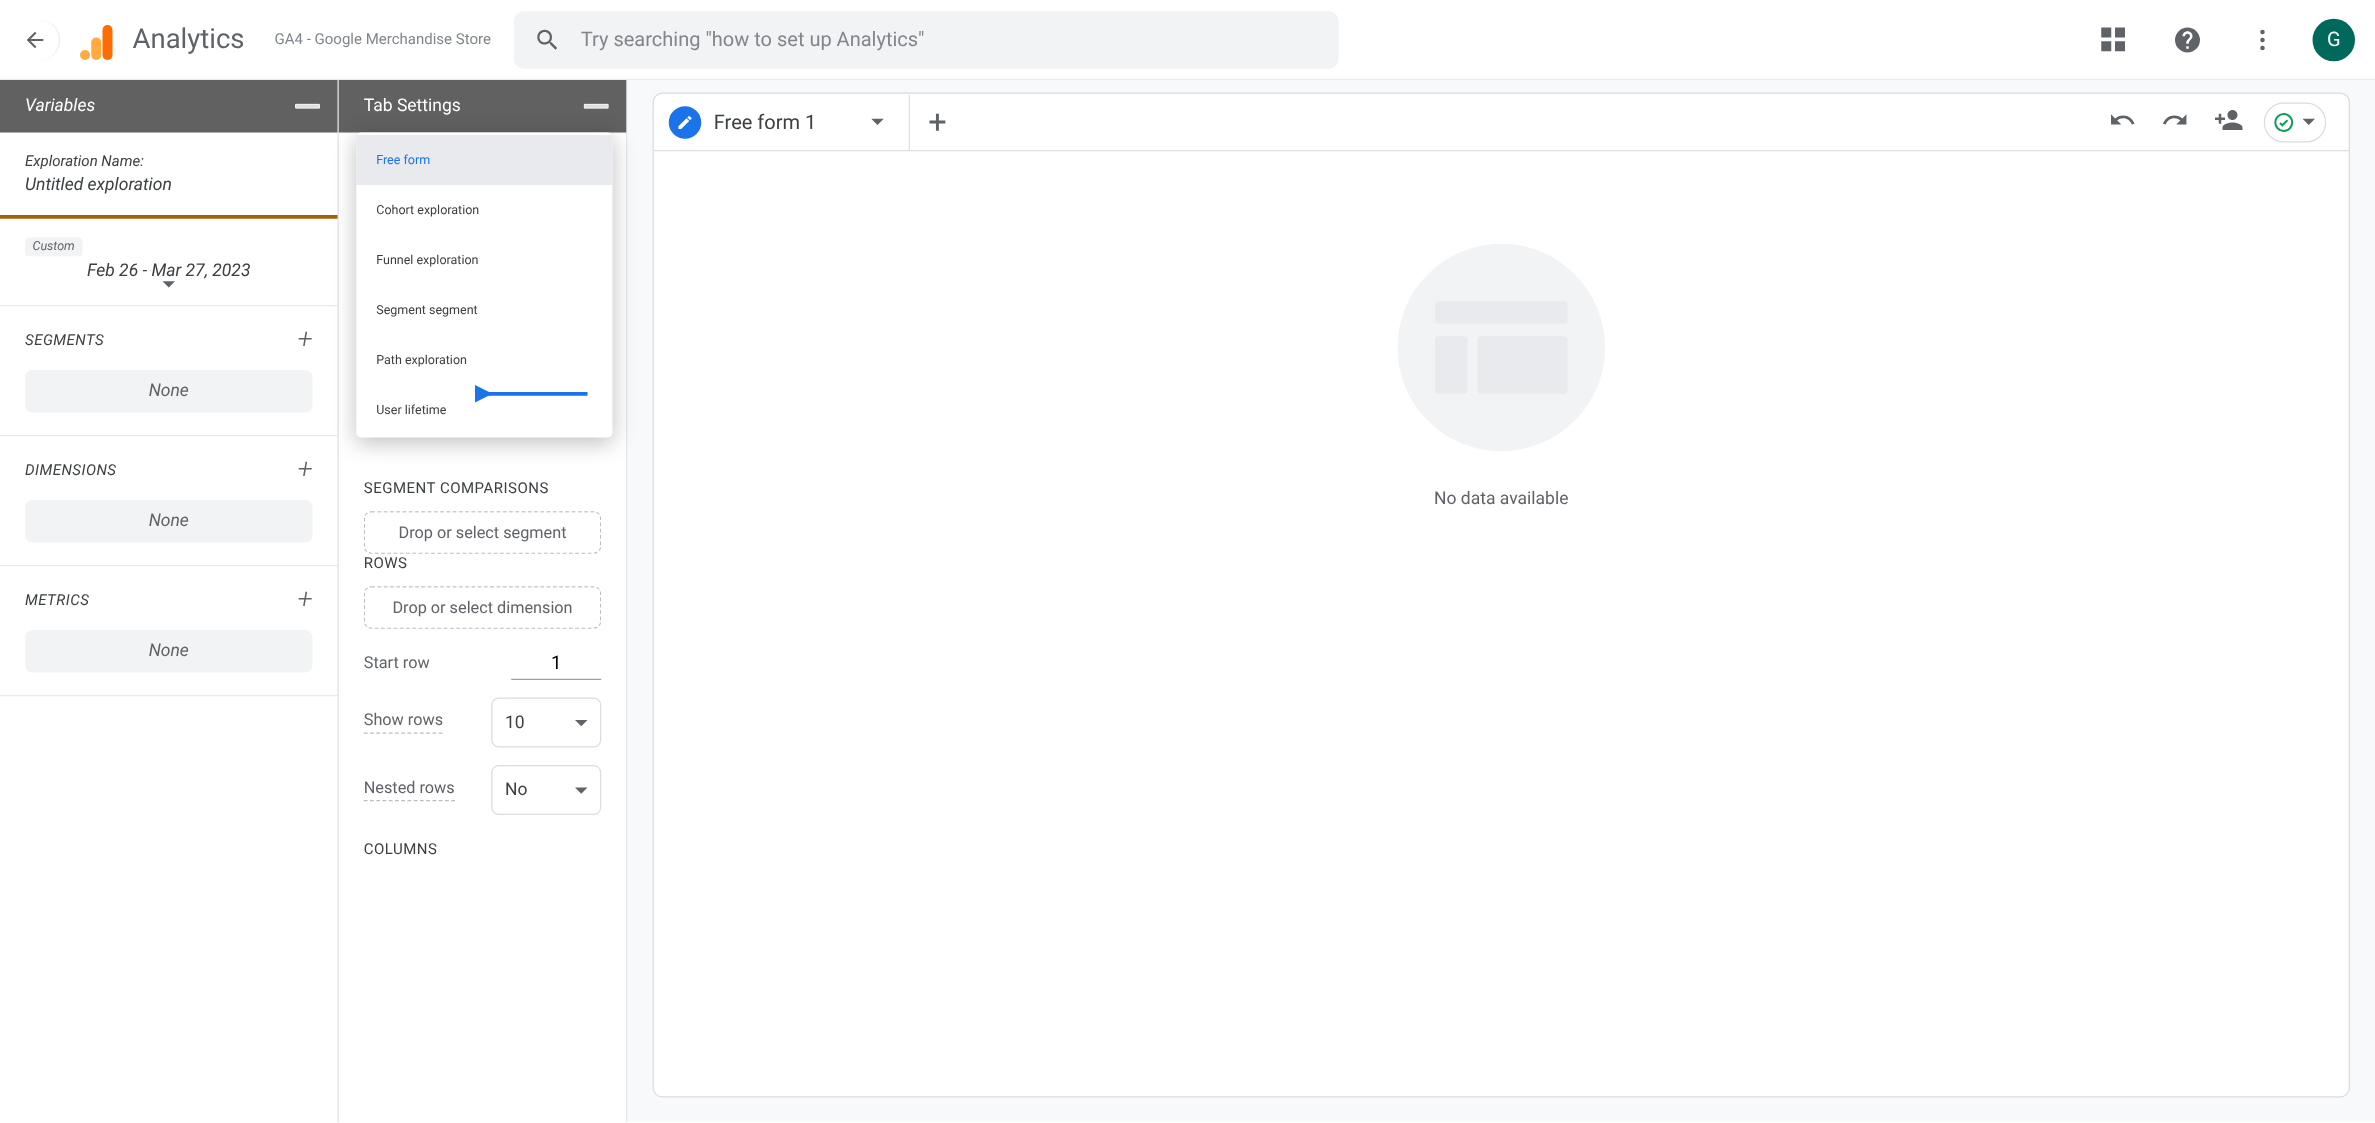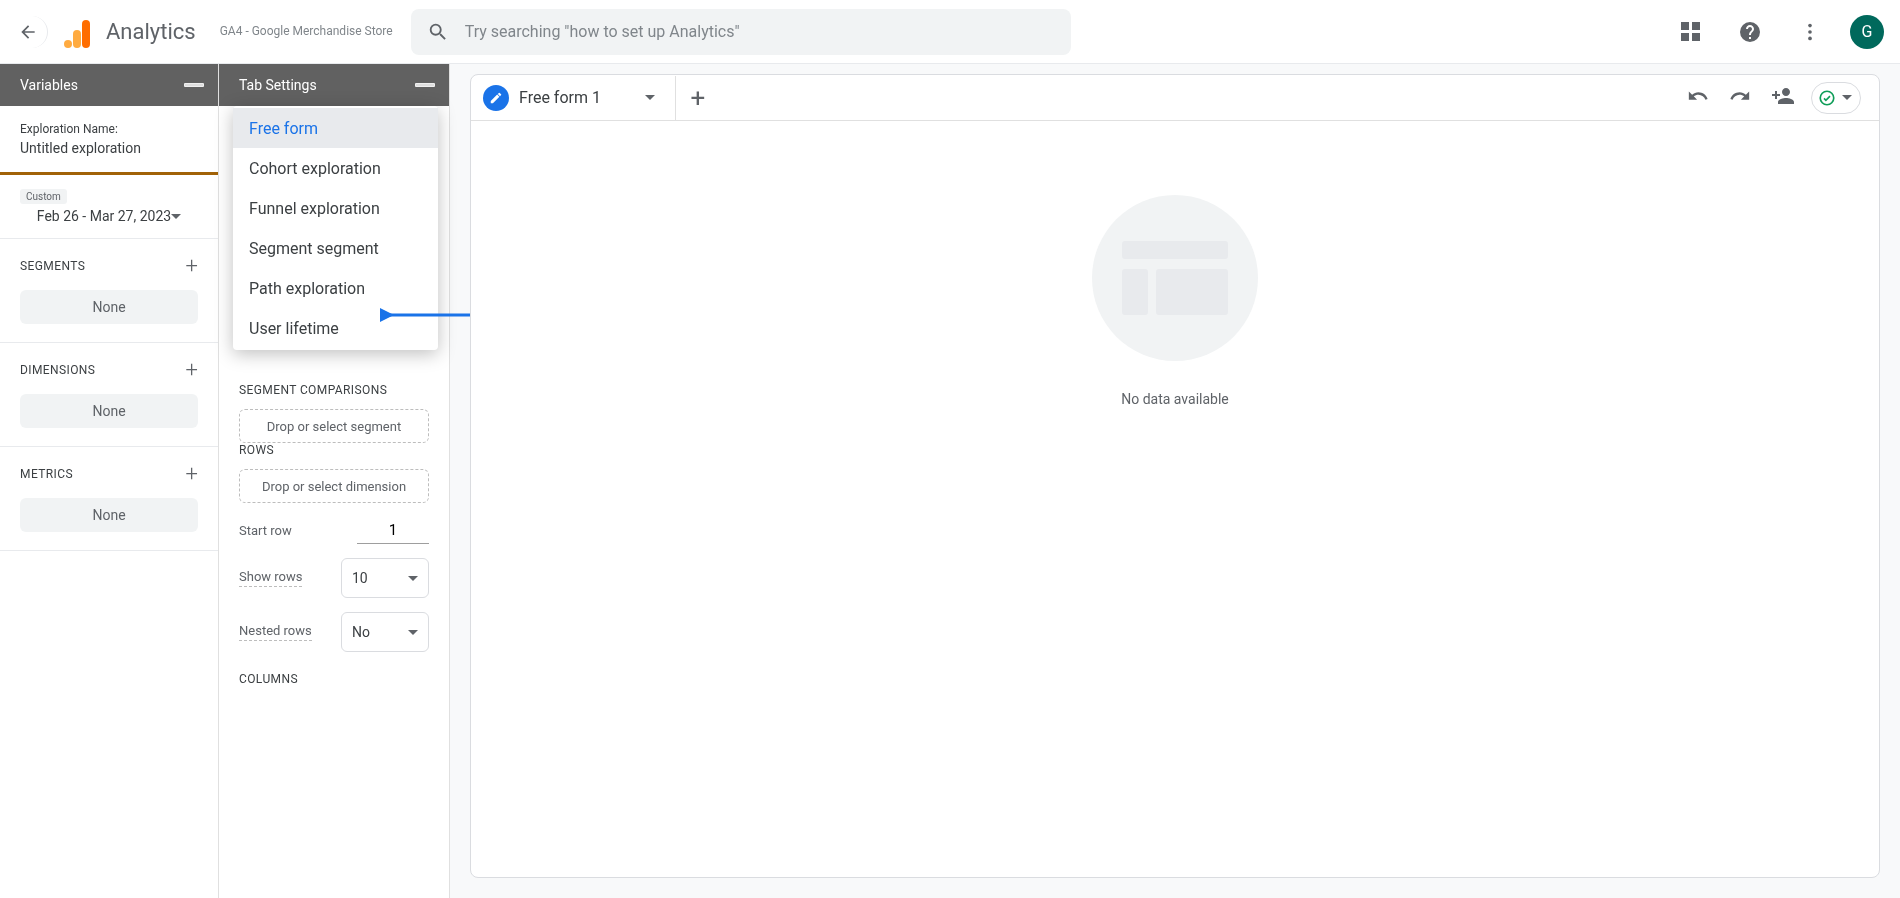--- a/index.html
+++ b/index.html
@@ -18,44 +18,44 @@
   .prop-big { font-size: 22px; color:#3c4043; white-space: nowrap; overflow:hidden; text-overflow: ellipsis;}
   .search-wrap { flex:0 0 660px; margin-left: 18px; height:46px; background:#f1f3f4; border-radius:8px; display:flex; align-items:center; padding:0 16px; color:#5f6368; }
   .search-icon-svg { margin-right:16px; fill:#5f6368; }
   .search-text { color:#80868b; font-size:16px; }
   .top-right { margin-left:auto; display:flex; align-items:center; gap:20px; }
   .icon-btn { width:40px; height:40px; display:flex; align-items:center; justify-content:center; border-radius:50%; cursor:pointer; color:#5f6368; }
   .avatar { width:34px; height:34px; border-radius:50%; background:#00695c; color:#fff; display:flex; align-items:center; justify-content:center; font-size:16px; }
   
   .main { display:flex; height: calc(898px - 64px); position:relative; }
   
-  .panel { width:219px; border-right:1px solid #e0e0e0; display:flex; flex-direction:column; }
+  .panel { width:271px; border-right:1px solid #e0e0e0; display:flex; flex-direction:column;font-style:italic; }
   .panel-header { height:42px; background:#616161; color:#fff; display:flex; align-items:center; justify-content:space-between; padding:0 14px 0 20px; font-size:14px; }
   .minimize { width:20px; height:4px; background:rgba(255,255,255,0.8); border-radius:1px; border:1px solid rgba(255,255,255,0.5);}
   .sect { padding: 16px 20px; border-bottom:3px solid #a16207; }
   .sect-label { font-size:12px; color:#3c4043; margin-bottom:4px; }
   .sect-val { font-size:14px; color:#3c4043; }
   .date-sect { padding:10px 20px 14px; border-bottom:1px solid #e8eaed; }
   .chip-small { font-size:10px; background:#f1f3f4; padding:2px 6px; border-radius:3px; color:#5f6368; display:inline-block; }
-  .date-row { display:flex; align-items:center; justify-content:center; margin-top:4px; }
+  .date-row { display:flex; align-items:center; justify-content:center; margin-top:4px;flex-direction:column; }
   .date-text { font-size:14px; color:#3c4043; }
   .caret-down { width:0; height:0; border-left:5px solid transparent; border-right:5px solid transparent; border-top:5px solid #5f6368; }
   .block-sect { padding:14px 20px 18px; border-bottom:1px solid #e8eaed; }
   .block-title-row { display:flex; align-items:center; justify-content:space-between; margin-bottom:12px;}
   .block-title { font-size:12px; letter-spacing:0.4px; color:#3c4043; }
   .plus-icon { font-size:22px; color:#5f6368; font-weight:300; }
   .none-box { height:34px; background:#f1f3f4; border-radius:6px; display:flex; align-items:center; justify-content:center; font-size:14px; color:#5f6368; }
   
   .panel2 { width:231px; border-right:1px solid #e0e0e0; position:relative; }
   .panel2-body { padding:14px 20px; }
   .tech-label { font-size:12px; letter-spacing:0.6px; color:#3c4043; margin-bottom:6px; }
   .tech-underline { width:70px; height:3px; background:#1a73e8; border-radius:2px; margin-bottom:4px;}
   
   .dropdown { position:absolute; top:42px; left:14px; width:205px; background:#fff; box-shadow:0 4px 18px rgba(0,0,0,0.25); border-radius:4px; z-index:10; padding:2px 0; }
-  .dd-item { height:40px; display:flex; align-items:center; padding:0 16px; font-size:16px; color:#3c4043; cursor:pointer; }
+  .dd-item { height:40px; display:flex; align-items:center; padding:0 16px; font-size:10px; color:#3c4043; cursor:pointer; }
   .dd-item.selected { background:#e8eaed; color:#1a73e8; }
   
   .hidden-title { font-size:12px; letter-spacing:0.4px; color:#3c4043; margin-top:240px; }
   .drop-area { margin-top:12px; height:34px; border:1px dashed #bdbdbd; border-radius:6px; display:flex; align-items:center; justify-content:center; font-size:13px; color:#5f6368; }
   .rows-label { font-size:12px; letter-spacing:0.4px; color:#3c4043; margin-bottom:10px;}
   .row-ctrl { display:flex; align-items:center; justify-content:space-between; margin-top:14px; }
   .row-ctrl-label { font-size:13px; color:#5f6368; }
   .row-ctrl-label.dotted { border-bottom:1px dashed #bdbdbd; padding-bottom:2px;}
   .input-underline { width:72px; text-align:center; font-size:15px; border:none; border-bottom:1px solid #9e9e9e; padding:4px 0; }
   .select-box { width:88px; height:40px; border:1px solid #dadce0; border-radius:6px; display:flex; align-items:center; justify-content:space-between; padding:0 10px; font-size:14px; color:#3c4043; }

